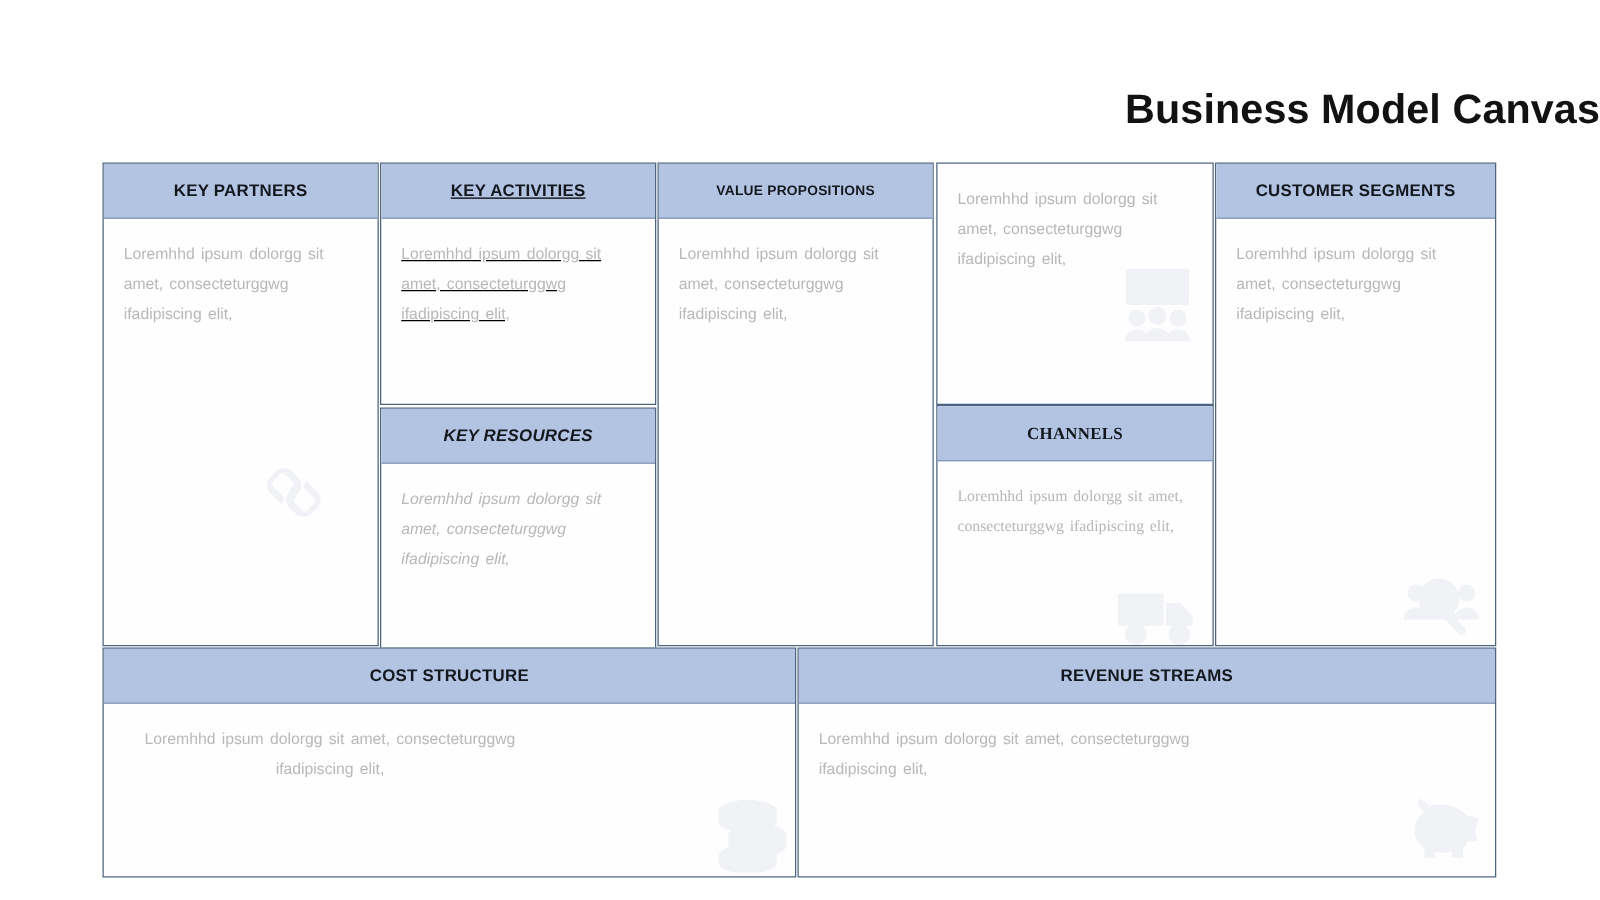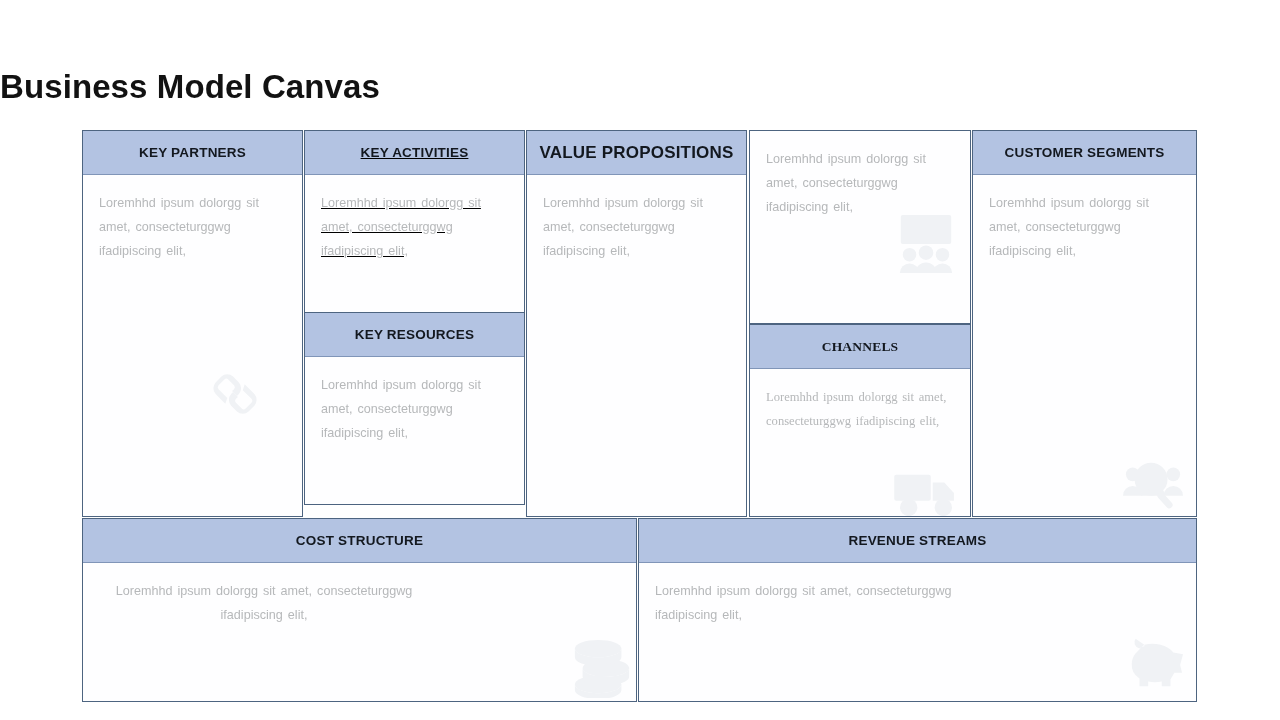--- a/index.html
+++ b/index.html
@@ -18,21 +18,21 @@
     height: 720px;
     background: #ffffff;
   }
 
   
   .canvas-title {
     position: absolute;
     left: 0;
     top: 68px;
     width: 1280px;
-    text-align: left;
+    text-align: right;
     font-size: 33px;
     font-weight: bold;
     color: #121212;
     letter-spacing: 0.1px;
   }
 
   
   .canvas {
     position: absolute;
     left: 82px;
@@ -56,21 +56,21 @@
     align-items: center;
     justify-content: center;
     font-size: 13.5px;
     font-weight: bold;
     color: #13181f;
     letter-spacing: 0.2px;
     white-space: nowrap;
     padding: 0 4px;
   }
 
-  .cell-head.tight { font-size: 17px; }
+  .cell-head.tight { font-size: 11px; }
 
   .cell-body {
     position: relative;
     height: calc(100% - 44px);
     padding: 16px 16px 0 16px;
   }
 
   .cell-text {
     font-size: 12.6px;
     line-height: 24px;
@@ -86,21 +86,21 @@
     position: absolute;
     opacity: 1;
     pointer-events: none;
   }
   .wm svg { display: block; }
   .wm svg * { fill: #f0f2f5; }
 
   
   #block-key-partners            { left: 0px;    top: 0px;   width: 221px; height: 387px; }
   #block-key-activities          { left: 222px;  top: 0px;   width: 221px; height: 194px; text-decoration: underline; }
-  #block-key-resources           { left: 222px;  top: 182px; width: 221px; height: 193px; }
+  #block-key-resources           { left: 222px;  top: 196px; width: 221px; height: 193px; font-style: italic; }
   #block-value-propositions      { left: 444px;  top: 0px;   width: 221px; height: 387px; }
   #block-customer-relationships  { left: 667px;  top: 0px;   width: 222px; height: 194px; }
   #block-channels                { left: 667px;  top: 194px; width: 222px; height: 193px; font-family: Liberation Serif, serif; }
   #block-customer-segments       { left: 890px;  top: 0px;   width: 225px; height: 387px; }
   #block-cost-structure          { left: 0px;    top: 388px; width: 555px; height: 184px; text-align: center; }
   #block-revenue-streams         { left: 556px;  top: 388px; width: 559px; height: 184px; }
 </style>
 </head>
 <body>
 

